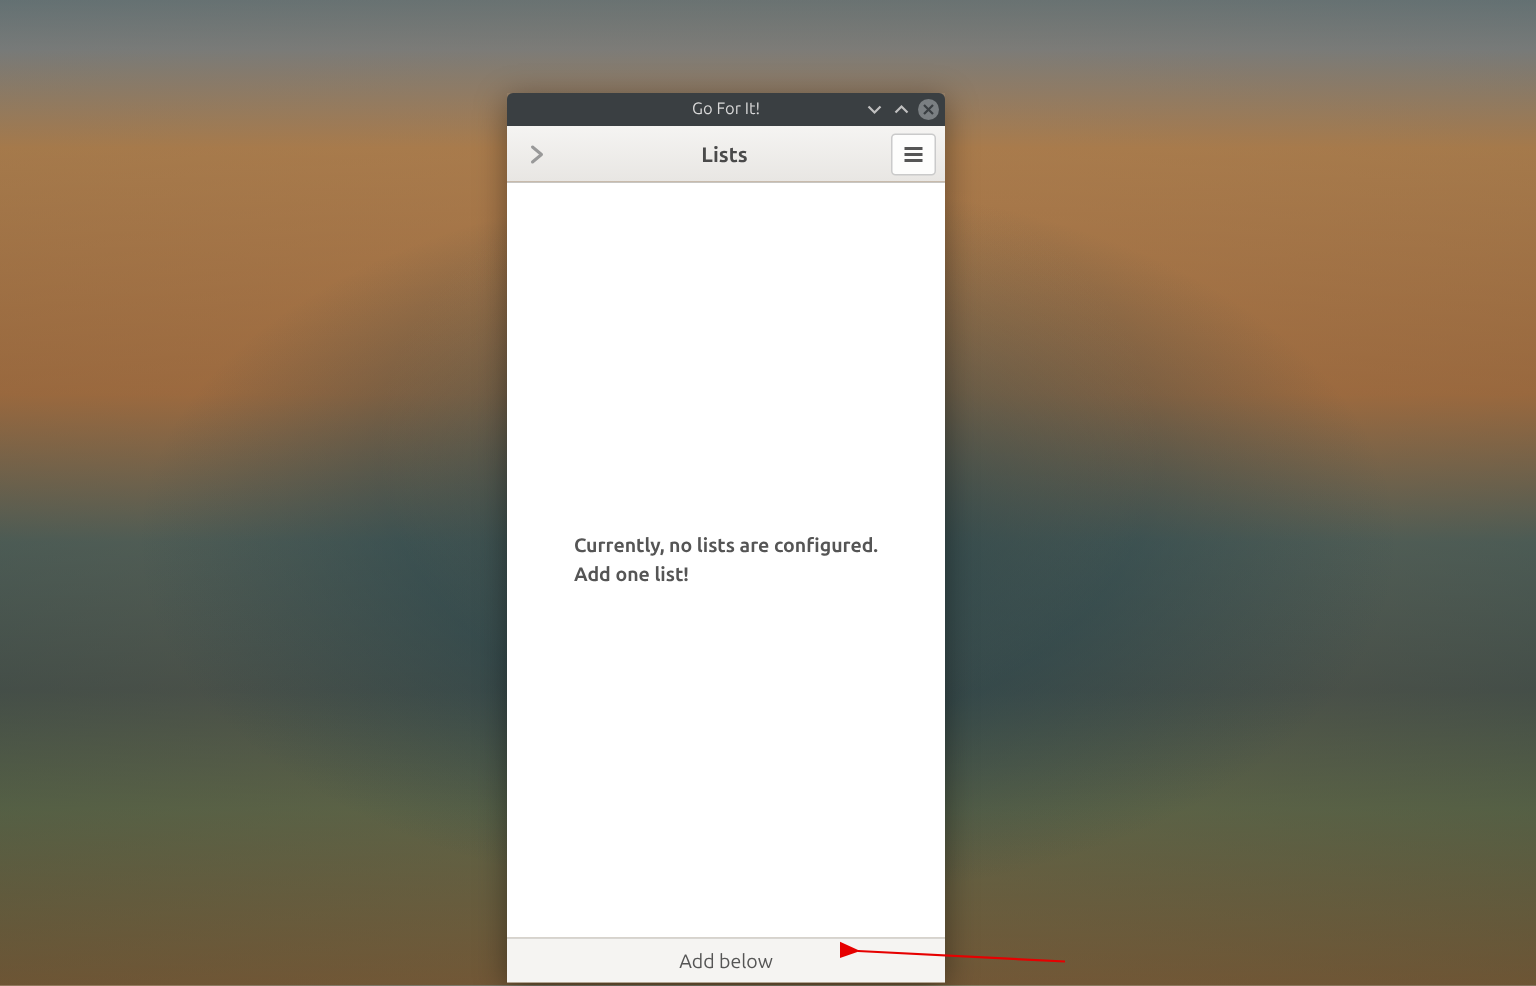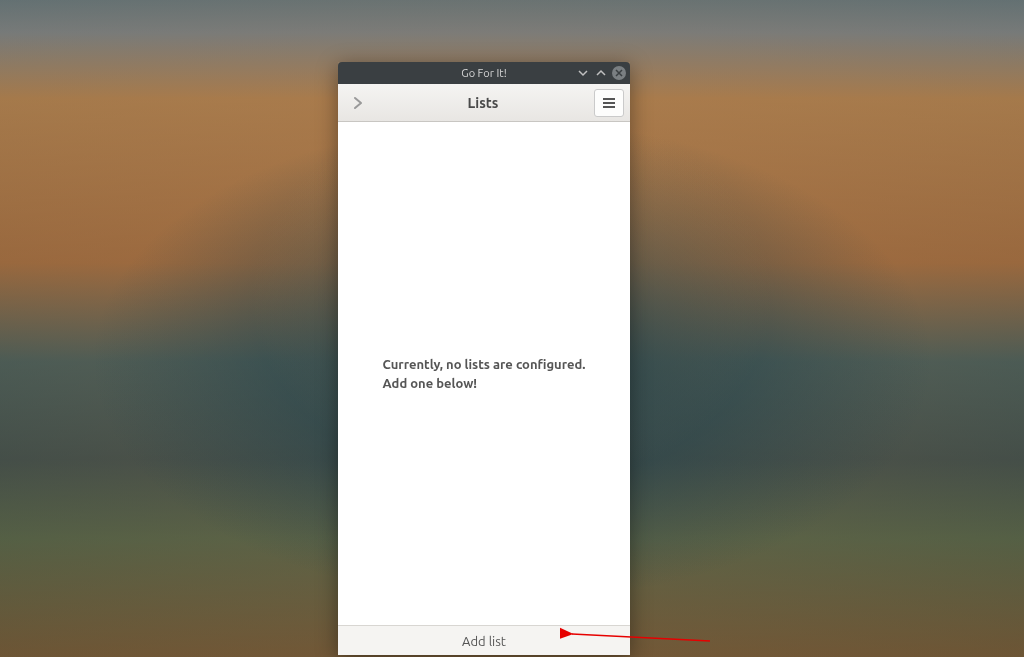--- a/index.html
+++ b/index.html
@@ -195,26 +195,26 @@
         <rect x="1" y="1" width="12" height="2" fill="#555"></rect>
         <rect x="1" y="5" width="12" height="2" fill="#555"></rect>
         <rect x="1" y="9" width="12" height="2" fill="#555"></rect>
       </svg>
     </div>
   </div>
 
   <div class="content">
     <div class="empty-state">
       <div>Currently, no lists are configured.</div>
-      <div>Add one below!</div>
+      <div>Add one list!</div>
     </div>
   </div>
 
   <div class="footer">
-    <span>Add list</span>
+    <span>Add below</span>
   </div>
 
 </div>
 
 <svg class="annotation-arrow" width="160" height="30">
   <defs>
     <marker id="arrowhead" markerWidth="10" markerHeight="8" refX="1" refY="4" orient="auto">
       <polygon points="10 0, 0 4, 10 8" fill="#e60000"></polygon>
     </marker>
   </defs>

